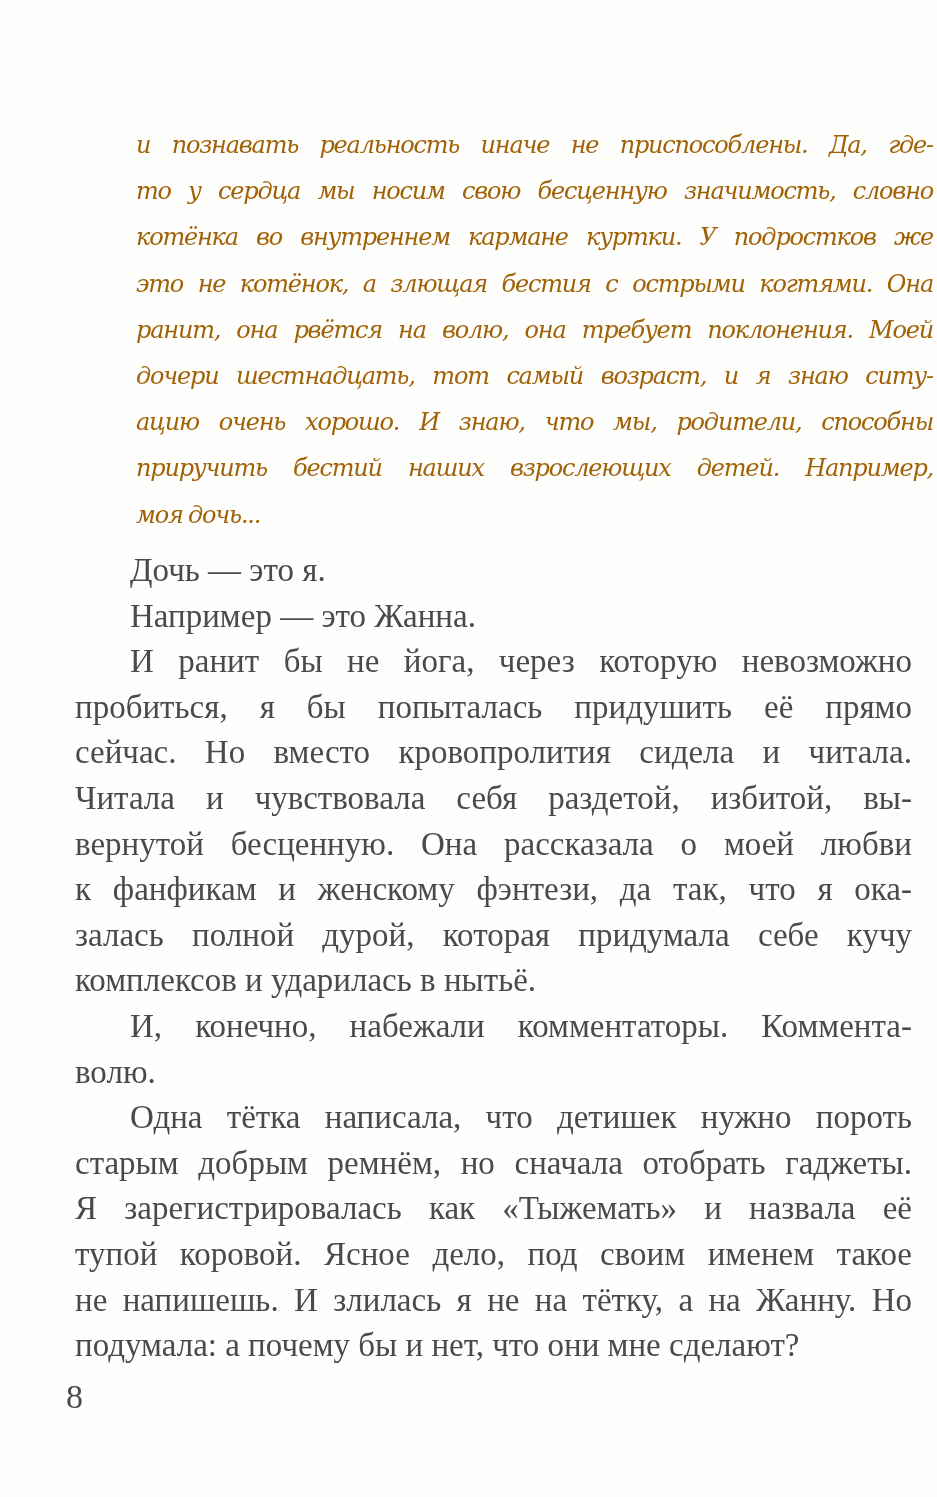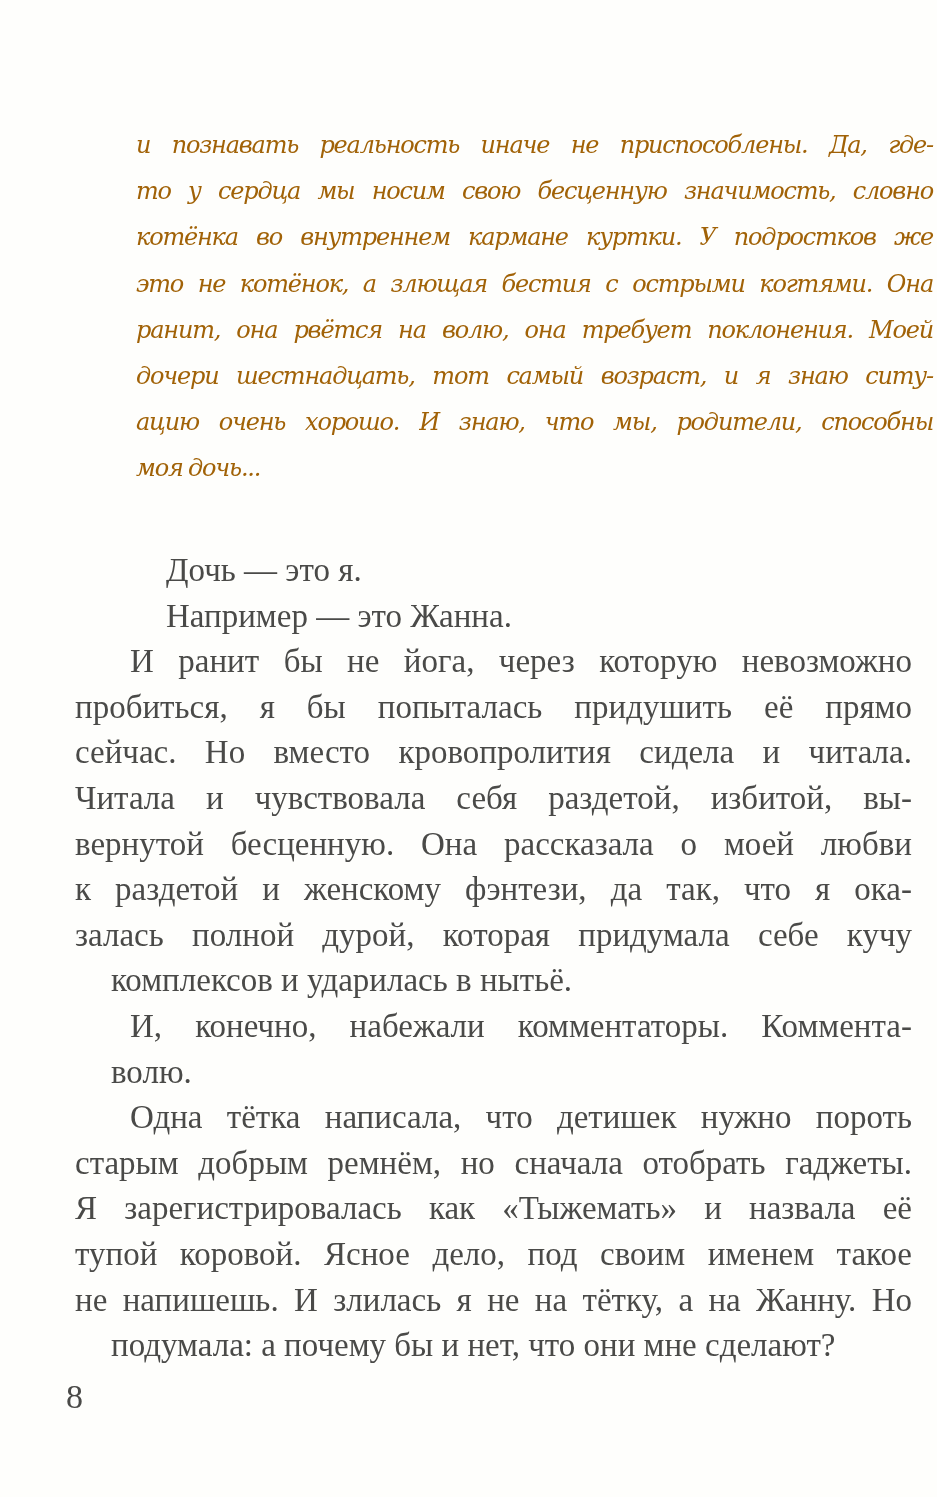--- a/index.html
+++ b/index.html
@@ -37,21 +37,21 @@
       font-size: 33px;
       color: #4a4a48;
     }
     .body .line {
       height: 45.6px; line-height: 45.6px;
       white-space: nowrap;
       text-align: justify;
       text-align-last: justify;
     }
     .body .line.indent { padding-left: 55px; }
-    .body .line.last { text-align-last: left; margin-left: 36px; }
+    .body .line.last { text-align-last: left; }
     .page-number {
       position: absolute;
       left: 66px; top: 1378px;
       font-family: "Liberation Serif", serif;
       font-size: 34px;
       color: #4a4a48;
     }
   </style>
 </head>
 <body>
@@ -59,32 +59,33 @@
 <div class="page">
 
   <div class="quote">
     <div class="line">и познавать реальность иначе не приспособлены. Да, где-</div>
     <div class="line">то у сердца мы носим свою бесценную значимость, словно</div>
     <div class="line">котёнка во внутреннем кармане куртки. У подростков же</div>
     <div class="line">это не котёнок, а злющая бестия с острыми когтями. Она</div>
     <div class="line">ранит, она рвётся на волю, она требует поклонения. Моей</div>
     <div class="line">дочери шестнадцать, тот самый возраст, и я знаю ситу-</div>
     <div class="line">ацию очень хорошо. И знаю, что мы, родители, способны</div>
+    <div class="line">приручить бестий наших взрослеющих детей. Например,</div>
     <div class="line last">моя дочь...</div>
   </div>
 
   <div class="body">
     <div class="line indent last">Дочь — это я.</div>
     <div class="line indent last">Например — это Жанна.</div>
     <div class="line indent">И ранит бы не йога, через которую невозможно</div>
     <div class="line">пробиться, я бы попыталась придушить её прямо</div>
     <div class="line">сейчас. Но вместо кровопролития сидела и читала.</div>
     <div class="line">Читала и чувствовала себя раздетой, избитой, вы-</div>
     <div class="line">вернутой бесценную. Она рассказала о моей любви</div>
-    <div class="line">к раздетой и женскому фэнтези, да так, что я ока-</div>
+    <div class="line">к фанфикам и женскому фэнтези, да так, что я ока-</div>
     <div class="line">залась полной дурой, которая придумала себе кучу</div>
     <div class="line last">комплексов и ударилась в нытьё.</div>
     <div class="line indent">И, конечно, набежали комментаторы. Коммента-</div>
     <div class="line last">волю.</div>
     <div class="line indent">Одна тётка написала, что детишек нужно пороть</div>
     <div class="line">старым добрым ремнём, но сначала отобрать гаджеты.</div>
     <div class="line">Я зарегистрировалась как «Тыжемать» и назвала её</div>
     <div class="line">тупой коровой. Ясное дело, под своим именем такое</div>
     <div class="line">не напишешь. И злилась я не на тётку, а на Жанну. Но</div>
     <div class="line last">подумала: а почему бы и нет, что они мне сделают?</div>

